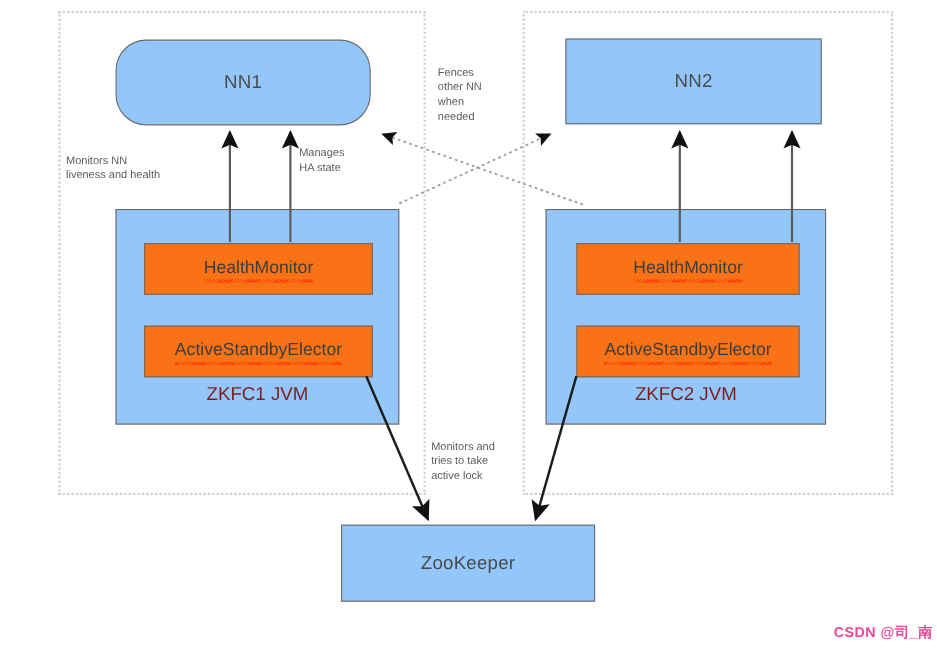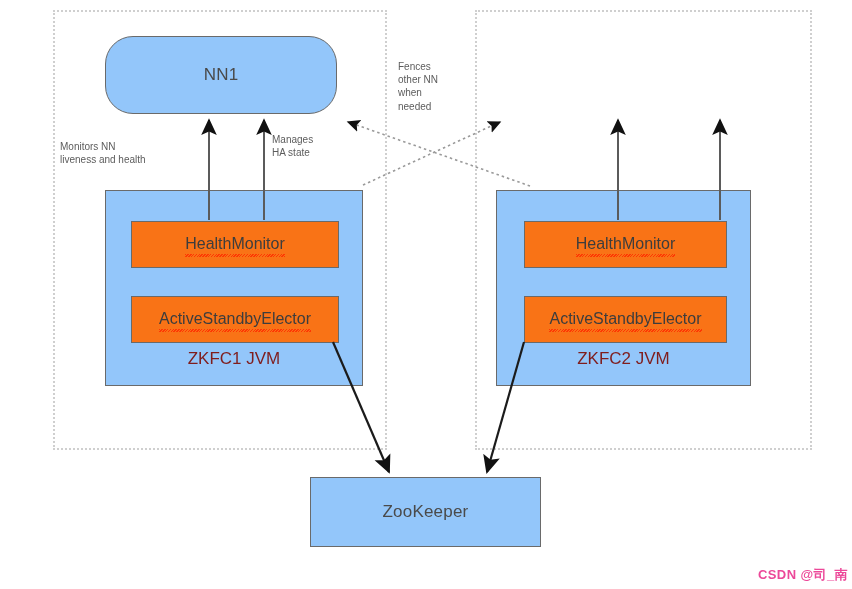--- a/index.html
+++ b/index.html
@@ -112,20 +112,23 @@
 
 <div id="canvas">
 
   <div class="group-boundary" style="left:53px; top:10px; width:334px; height:440px;"></div>
   <div class="group-boundary" style="left:475px; top:10px; width:337px; height:440px;"></div>
 
   <div class="node-box" style="left:105px; top:36px; width:232px; height:78px;border-radius:28px;">
     <span>NN1</span>
   </div>
 
+  <div class="node-box" style="left:514px; top:35px; width:233px; height:78px;">
+    <span>NN2</span>
+  </div>
 
   <div class="jvm-box" style="left:105px; top:190px; width:258px; height:196px;">
     <div class="comp-box" style="left:25px; top:30px; width:208px; height:47px;">
       <span class="spell">HealthMonitor</span>
     </div>
     <div class="comp-box" style="left:25px; top:105px; width:208px; height:47px;">
       <span class="spell">ActiveStandbyElector</span>
     </div>
     <div class="jvm-label" style="top:158px;">ZKFC1 JVM</div>
   </div>
@@ -175,16 +178,19 @@
 liveness and health</div>
 
   <div class="annot" style="left:272px; top:133px; width:110px;">Manages
 HA state</div>
 
   <div class="annot" style="left:398px; top:60px; width:80px;">Fences
 other NN
 when
 needed</div>
 
+  <div class="annot" style="left:392px; top:400px; width:120px;">Monitors and
+tries to take
+active lock</div>
 
   <div class="watermark" style="left:758px; top:566px;">CSDN @司_南</div>
 
 </div>
 
 </body></html>

